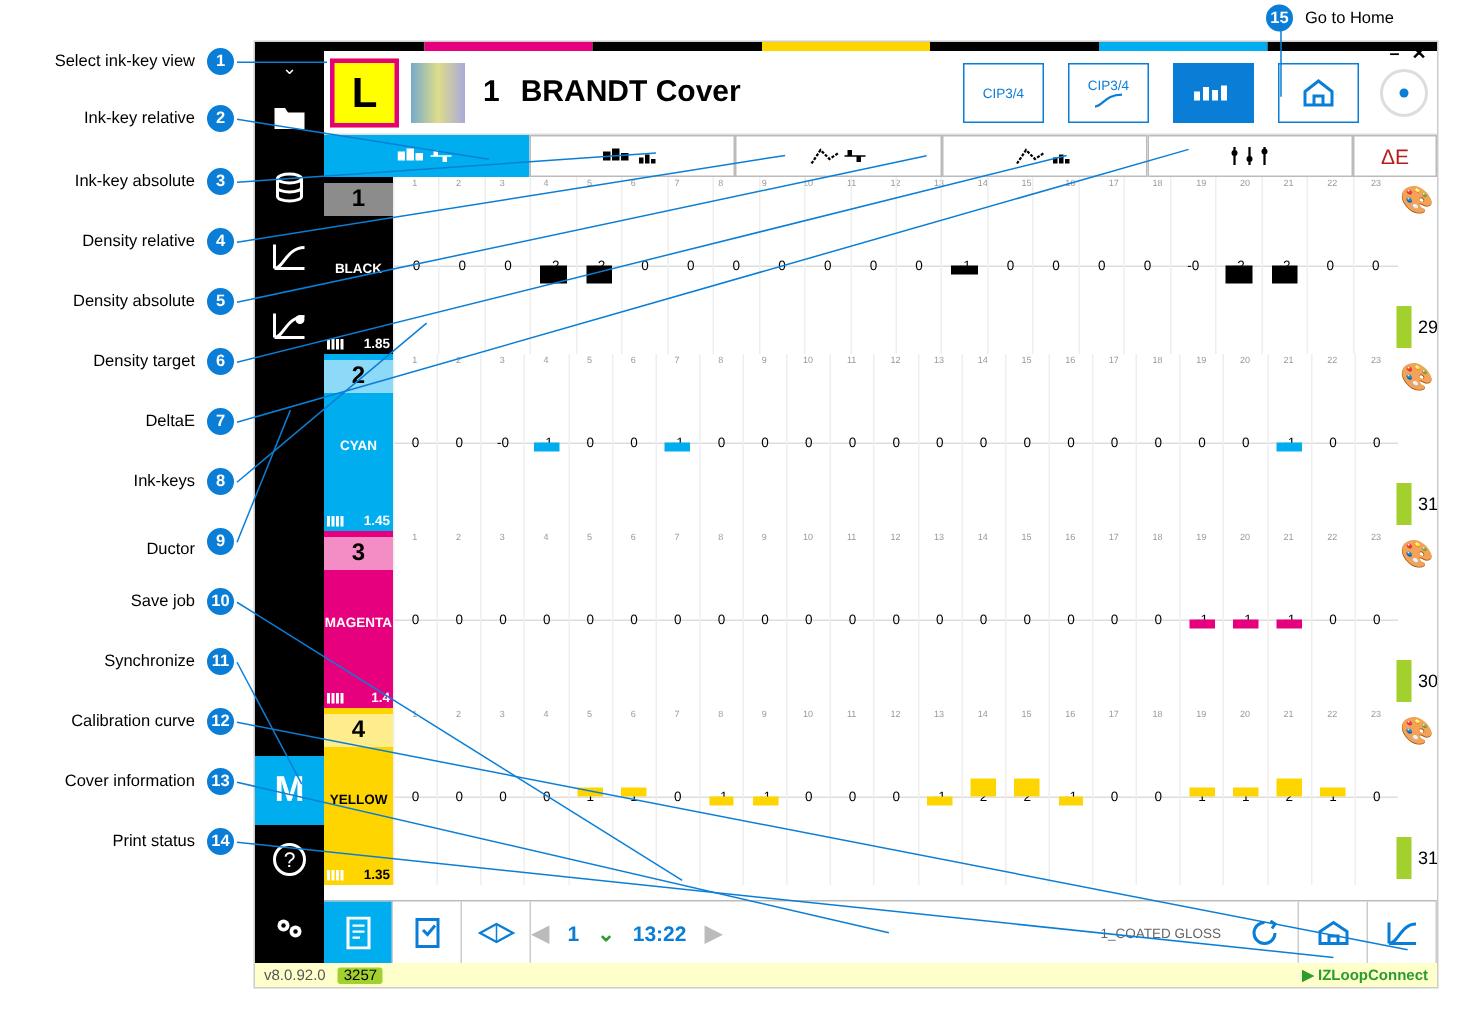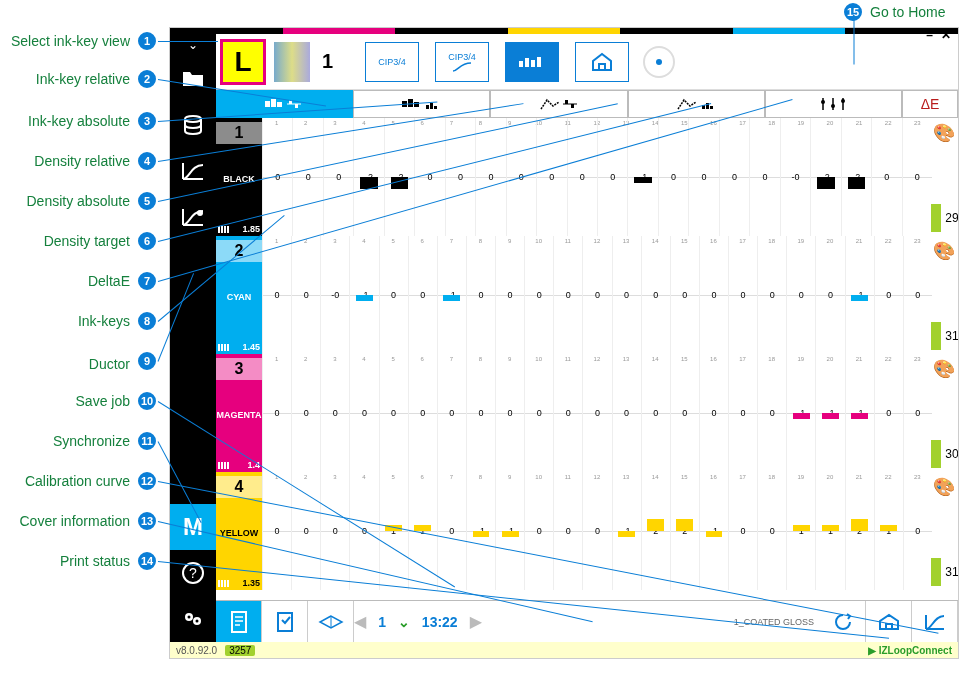--- a/index.html
+++ b/index.html
@@ -1,20 +1,20 @@
 <!DOCTYPE html>
 <html><head>
 <meta charset="utf-8">
 <style>
 * { box-sizing: border-box; margin: 0; padding: 0; }
 body { font-family: Arial, sans-serif; font-size: 11px; background: #fff; width: 975px; height: 682px; position: relative; overflow: hidden; }
 
 
 .annot { position: absolute; display: flex; align-items: center; gap: 6px; }
-.annot-label { font-size: 14px; color: #15803d; text-align: right; width: 130px; }
+.annot-label { font-size: 11px; color: #000000; text-align: right; width: 130px; }
 .annot-badge { width: 22px; height: 22px; border-radius: 50%; background: #0a7ed6; color: #fff; display: flex; align-items: center; justify-content: center; font-size: 11px; font-weight: bold; border: 2px solid #fff; }
 .annot-line { position: absolute; height: 1px; background: #0a7ed6; transform-origin: left center; z-index: 50; pointer-events: none; }
 
 
 .app { position: absolute; left: 169px; top: 27px; width: 790px; height: 632px; background: #fff; border: 1px solid #ccc; }
 
 
 .winbar { position: absolute; top: 0; left: 0; right: 0; height: 6px; display: flex; }
 .winbar .seg { flex: 1; height: 6px; }
 .winctrl { position: absolute; top: 0; right: 4px; display: flex; gap: 2px; font-size: 12px; font-weight: bold; z-index: 20; }
@@ -223,20 +223,21 @@
           <circle cx="8" cy="10" r="1.5" fill="#000"></circle>
           <circle cx="16" cy="14" r="1.5" fill="#000"></circle>
         </svg>
       </div>
   </div>
 
   <div class="header">
     <div class="lbadge">L</div>
     <div class="thumb"></div>
     <div class="jobnum">1</div>
+    <div class="jobname">BRANDT Cover</div>
     <div class="hbtns">
       <div class="hbtn">CIP3/4</div>
       <div class="hbtn">
           <span>CIP3/4</span>
           <svg width="20" height="10">
             <path d="M1 9 C6 9 8 1 19 1" fill="none" stroke="#0a7ed6" stroke-width="1.5"></path>
           </svg>
         </div>
       <div class="hbtn active">
           <svg width="30" height="14">

